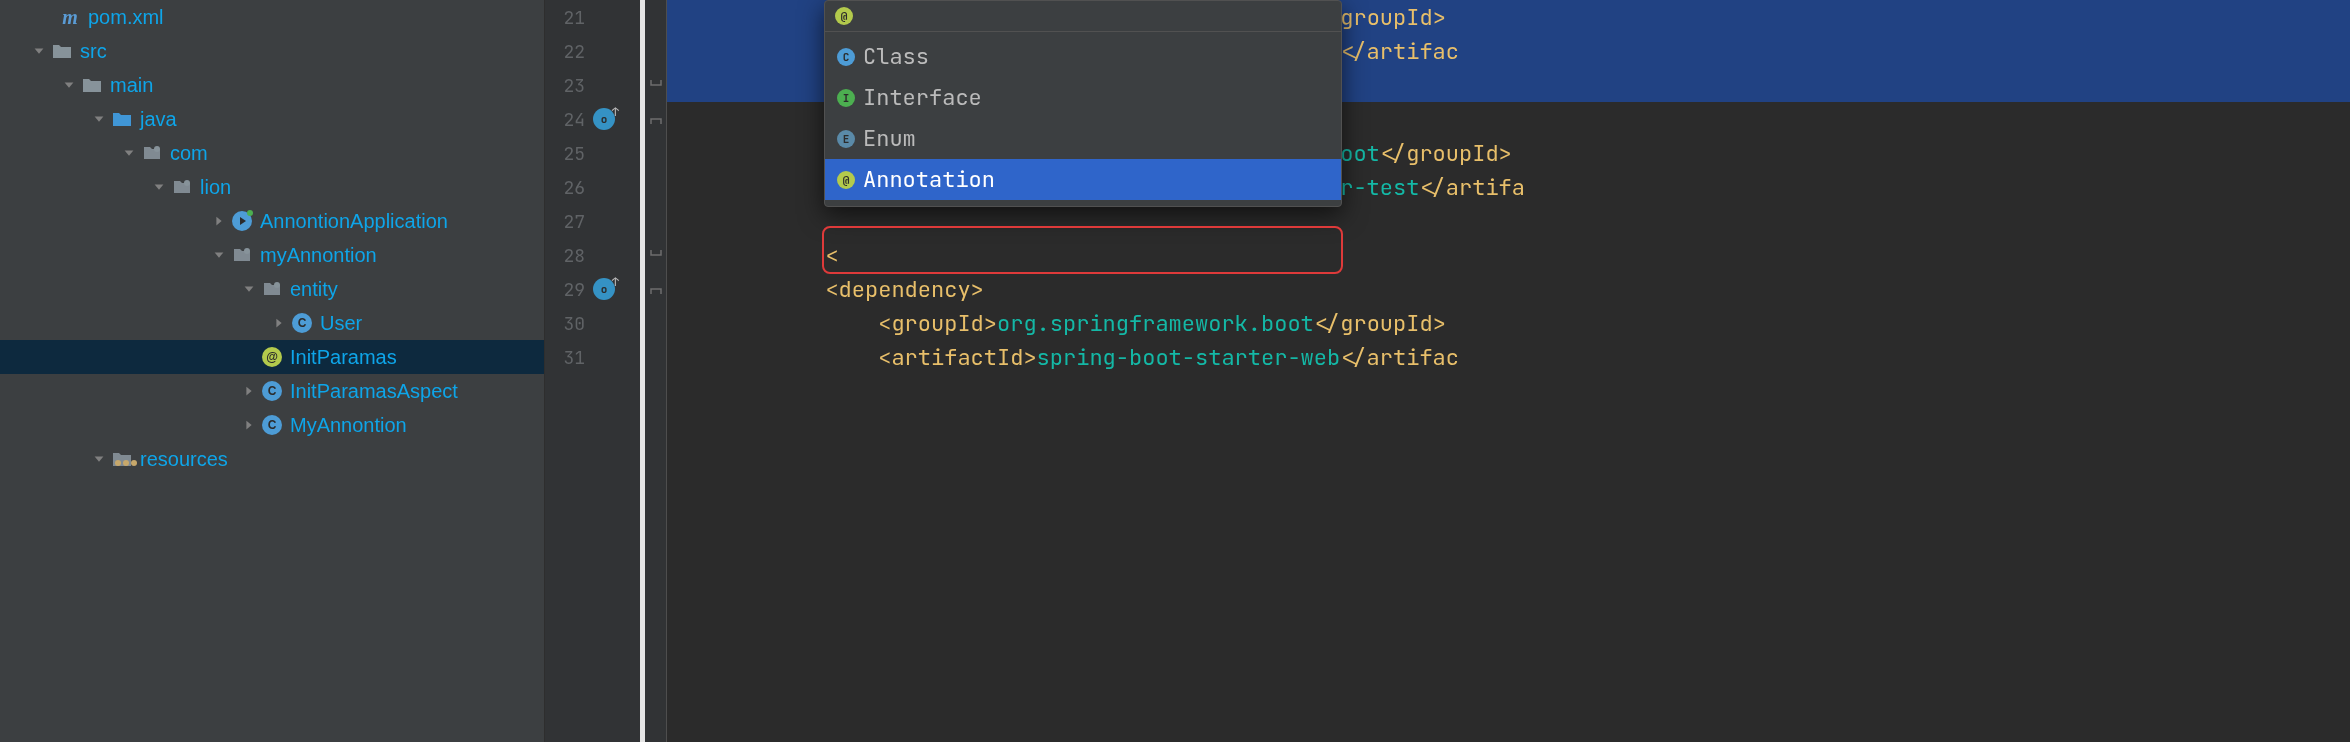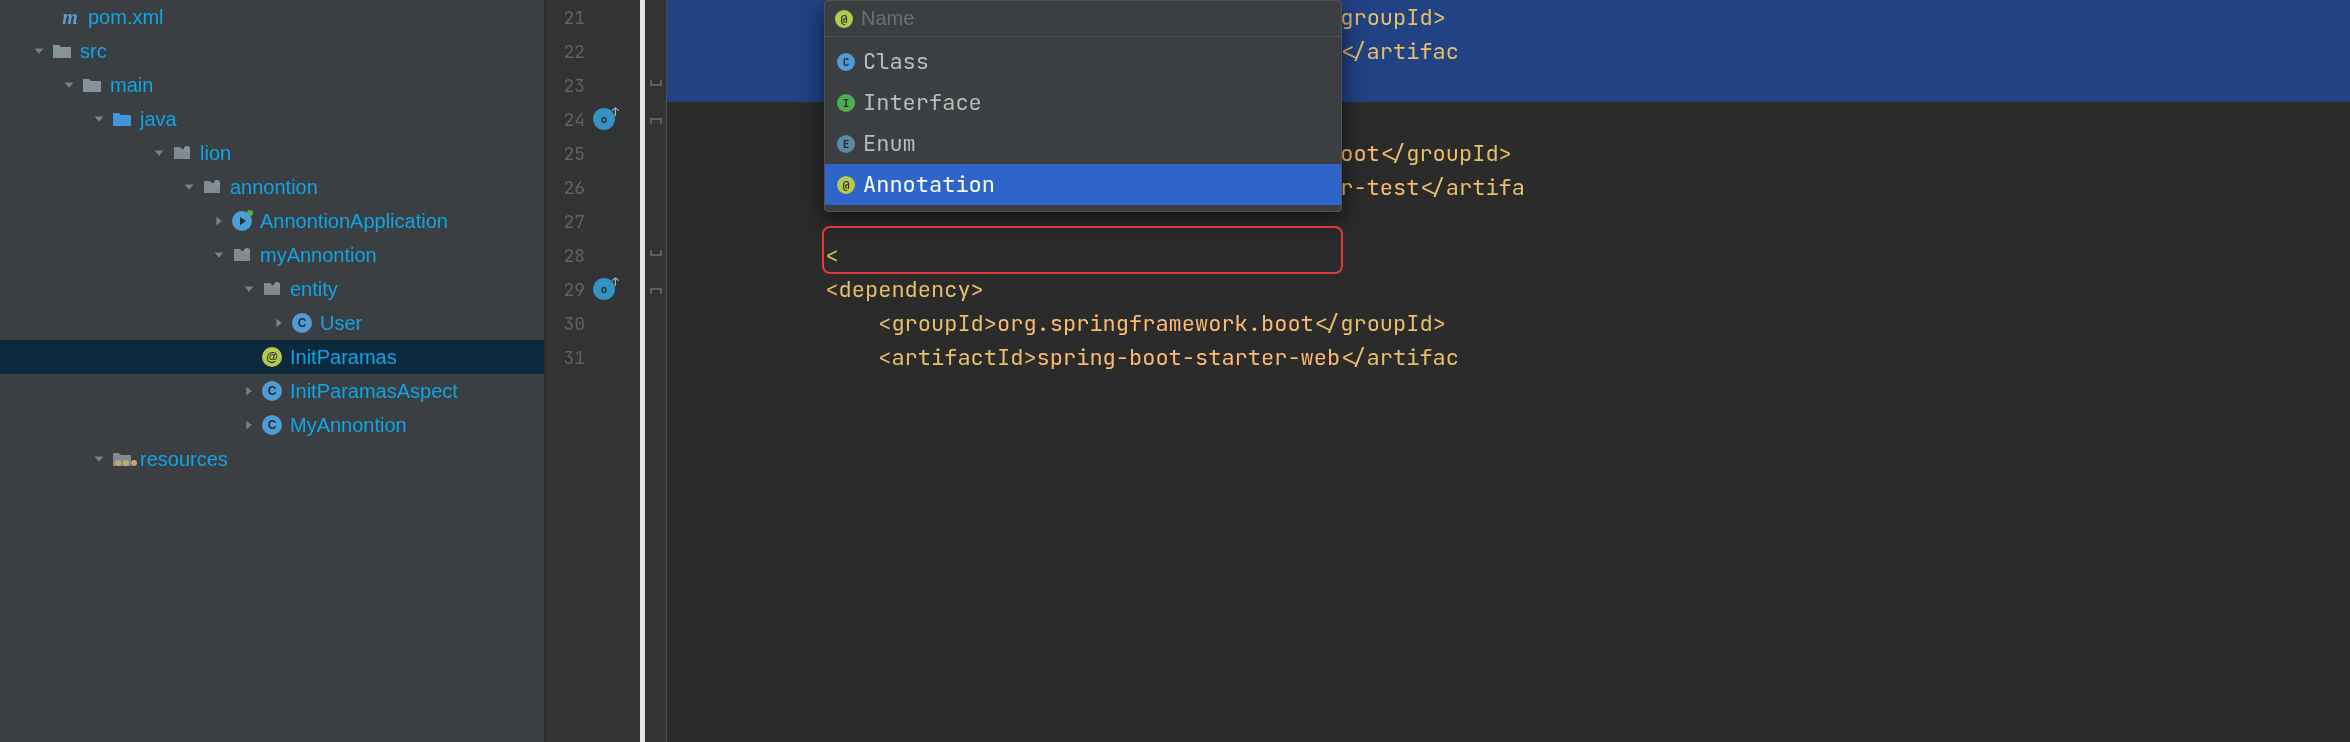--- a/index.html
+++ b/index.html
@@ -110,21 +110,21 @@
 .code-row {
   height: 34px;
   display: flex;
   align-items: center;
   white-space: pre;
   padding-left: 0;
 }
 .code-row.sel { background: #214283; }
 .code-row .pad { display:inline-block; }
 .tag-punct { color: #e8bf6a; }
-.tag-text { color: #fdba74; }
+.tag-text { color: #14b8a6; }
 
 .popup {
   position: absolute;
   top: 90px;
   left: 824px;
   width: 518px;
   background: #3c3f41;
   border: 1px solid #515151;
   border-radius: 4px;
   box-shadow: 0 8px 24px rgba(0,0,0,0.6);
@@ -243,48 +243,48 @@
           </svg>
         </span>
       <span class="ficon folder-blue">
           <svg width="20" height="18" viewBox="0 0 20 18">
             <path d="M1 3h6l2 2h10v11H1z"></path>
           </svg>
         </span>
       <span class="tree-label">java</span>
     </div>
     <div class="tree-row">
-      <span class="indent" style="width:150px"></span>
+      <span class="indent" style="width:120px"></span>
       <span class="chev">
           <svg viewBox="0 0 16 16">
             <path d="M3 5l5 6 5-6" fill="currentColor"></path>
           </svg>
         </span>
       <span class="ficon pkg-icon">
           <svg width="18" height="16" viewBox="0 0 18 16">
             <path d="M1 2h6l2 2h8v10H1z"></path>
             <circle cx="14" cy="4" r="3" fill="#87939a"></circle>
           </svg>
         </span>
-      <span class="tree-label">lion</span>
-    </div>
-    <div class="tree-row">
-      <span class="indent" style="width:180px"></span>
+      <span class="tree-label">com</span>
+    </div>
+    <div class="tree-row">
+      <span class="indent" style="width:150px"></span>
       <span class="chev">
           <svg viewBox="0 0 16 16">
             <path d="M3 5l5 6 5-6" fill="currentColor"></path>
           </svg>
         </span>
       <span class="ficon pkg-icon">
           <svg width="18" height="16" viewBox="0 0 18 16">
             <path d="M1 2h6l2 2h8v10H1z"></path>
             <circle cx="14" cy="4" r="3" fill="#87939a"></circle>
           </svg>
         </span>
-      <span class="tree-label">annontion</span>
+      <span class="tree-label">lion</span>
     </div>
     <div class="tree-row">
       <span class="indent" style="width:210px"></span>
       <span class="chev">
           <svg viewBox="0 0 16 16">
             <path d="M5 3l6 5-6 5" fill="currentColor"></path>
           </svg>
         </span>
       <span class="circ-play">
           <span class="green-dot"></span>
@@ -458,21 +458,20 @@
     <div class="code-row"><span class="pad">                                                   </span><span class="tag-text">r-test</span><span class="tag-punct">&lt;/artifa</span></div>
     <div class="code-row"></div>
     <div class="code-row"><span class="pad">            </span><span class="tag-punct">&lt;</span></div>
     <div class="code-row"><span class="pad">            </span><span class="tag-punct">&lt;dependency&gt;</span></div>
     <div class="code-row"><span class="pad">                </span><span class="tag-punct">&lt;groupId&gt;</span><span class="tag-text">org.springframework.boot</span><span class="tag-punct">&lt;/groupId&gt;</span></div>
     <div class="code-row"><span class="pad">                </span><span class="tag-punct">&lt;artifactId&gt;</span><span class="tag-text">spring-boot-starter-web</span><span class="tag-punct">&lt;/artifac</span></div>
 
     <div class="popup" style="top:0; left:157px;">
       <div class="popup-input-row">
         <span class="circ circ-at" style="width:18px;height:18px;font-size:11px;">@</span>
-        <input class="popup-input" placeholder="Name" style="">
       </div>
       <div class="popup-list">
         <div class="popup-item">
           <span class="circ circ-c">C</span>
           <span>Class</span>
         </div>
         <div class="popup-item">
           <span class="circ circ-i">I</span>
           <span>Interface</span>
         </div>

